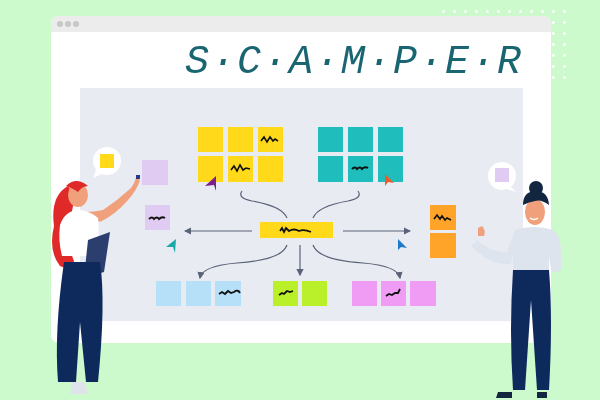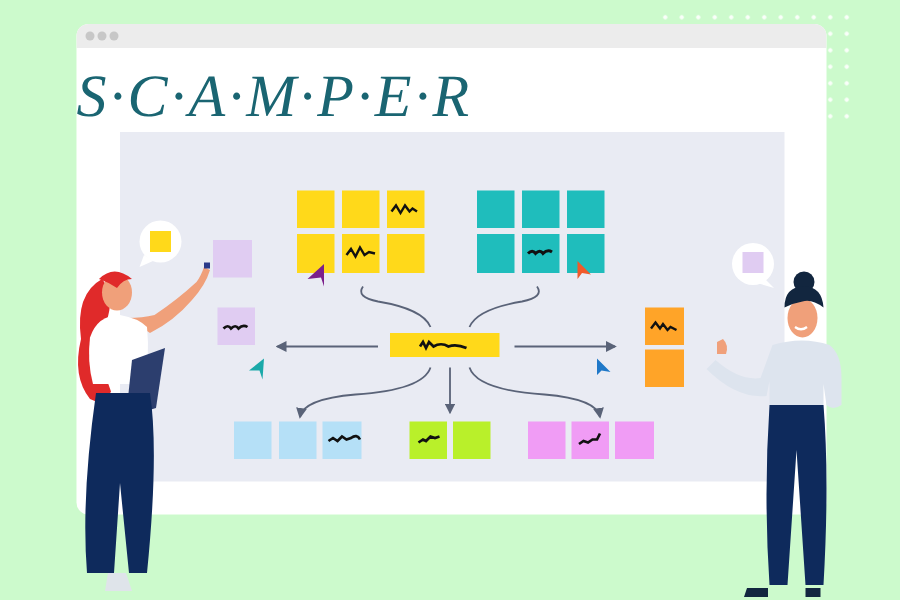--- a/index.html
+++ b/index.html
@@ -3,21 +3,21 @@
 <meta charset="utf-8">
 <style>
   * { box-sizing: border-box; margin: 0; padding: 0; }
   body { width: 600px; height: 400px; overflow: hidden; background: #ccfacc; font-family: "DejaVu Sans", sans-serif; position: relative; }
   .dots { position: absolute; left: 438px; top: 6px; width: 132px; height: 76px;
     background-image: radial-gradient(circle, #ffffff 1.2px, transparent 1.6px);
     background-size: 11px 11px; opacity: 0.9; }
   .window { position: absolute; left: 51px; top: 16px; width: 500px; height: 327px; background: #ffffff; border-radius: 8px; overflow: hidden; }
   .titlebar { height: 16px; background: #ececec; position: relative; }
   .tb-dot { position: absolute; top: 5px; width: 6px; height: 6px; border-radius: 50%; background: #c7c7c7; }
-  .title { position: absolute; left: 0; top: 24px; width: 472px; text-align: left; font-family: Liberation Serif, serif; font-style: italic; font-size: 40px; color: #1a6572; letter-spacing: 2px; font-weight: normal; }
+  .title { position: absolute; left: 0; top: 24px; width: 472px; text-align: right; font-family: Liberation Mono, monospace; font-style: italic; font-size: 40px; color: #1a6572; letter-spacing: 2px; font-weight: normal; }
   .board { position: absolute; left: 80px; top: 88px; width: 443px; height: 233px; background: #e9ebf3; }
   .svg-layer { position: absolute; left: 0; top: 0; width: 600px; height: 400px; pointer-events: none; }
 </style>
 </head>
 <body>
 
 <div class="dots"></div>
 
 <div class="window">
   <div class="titlebar">

